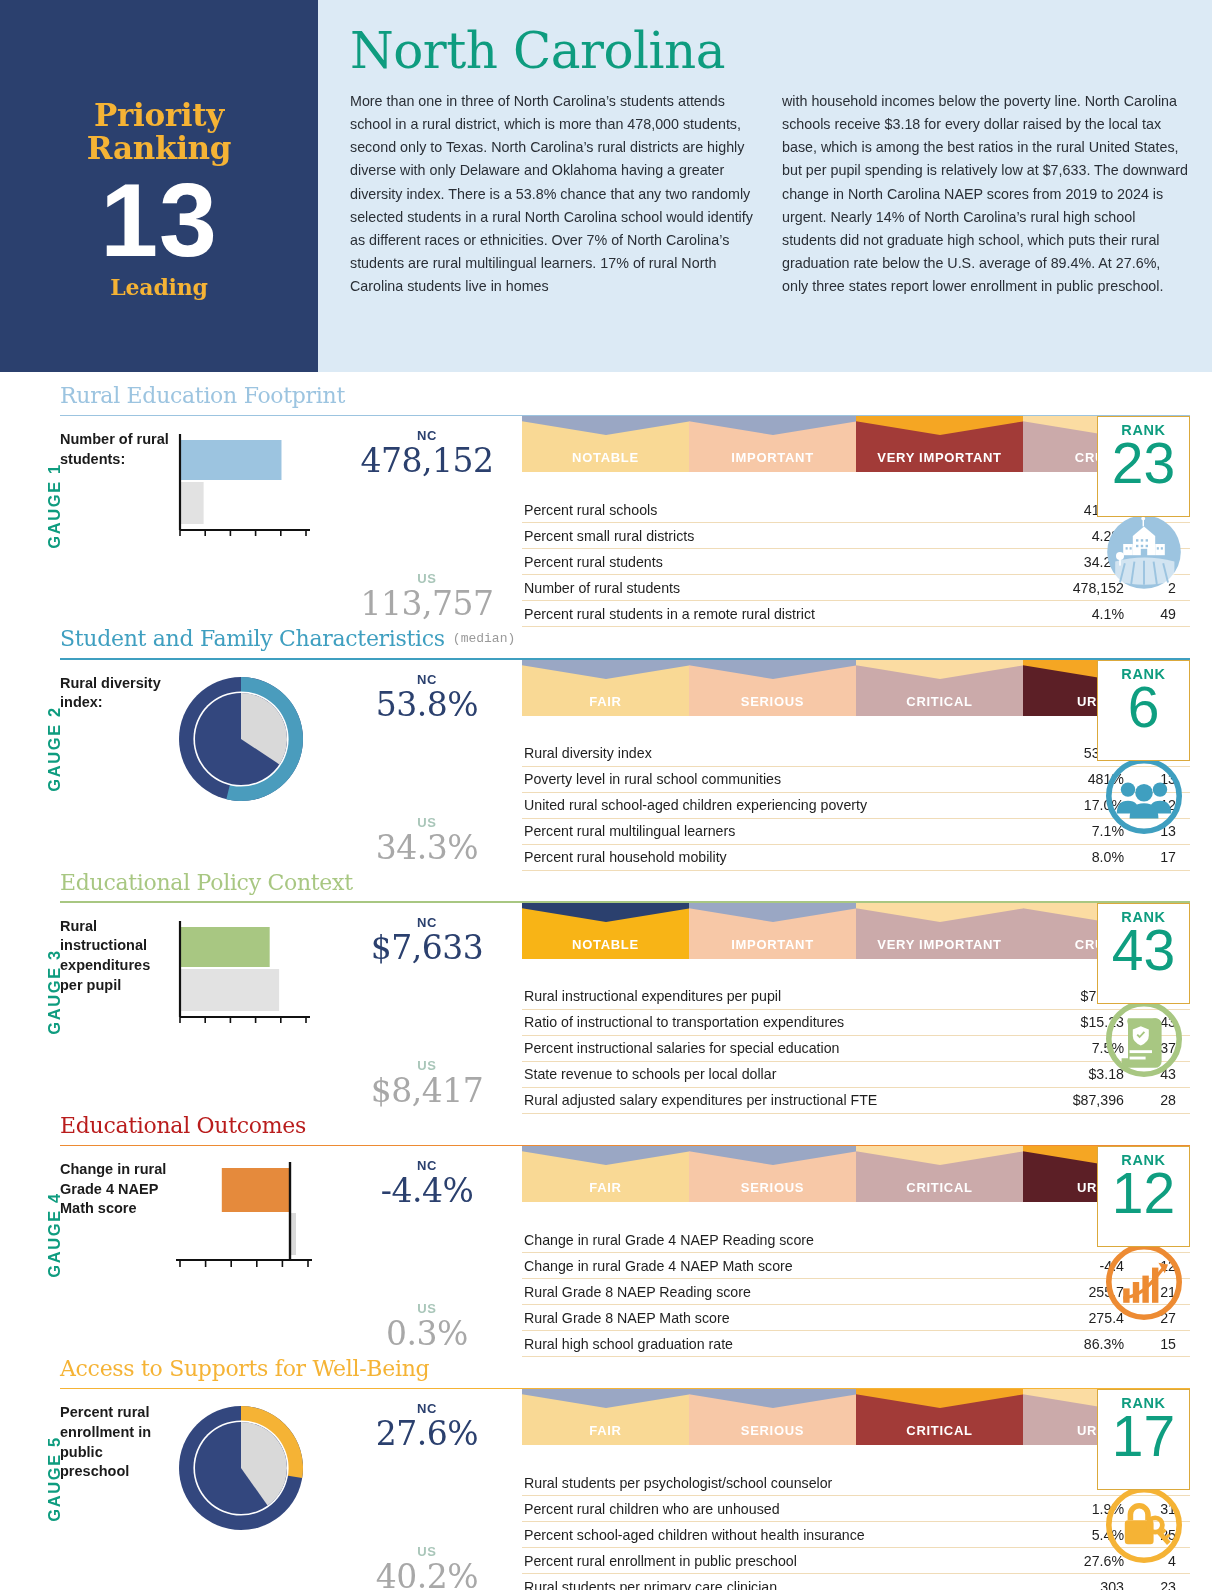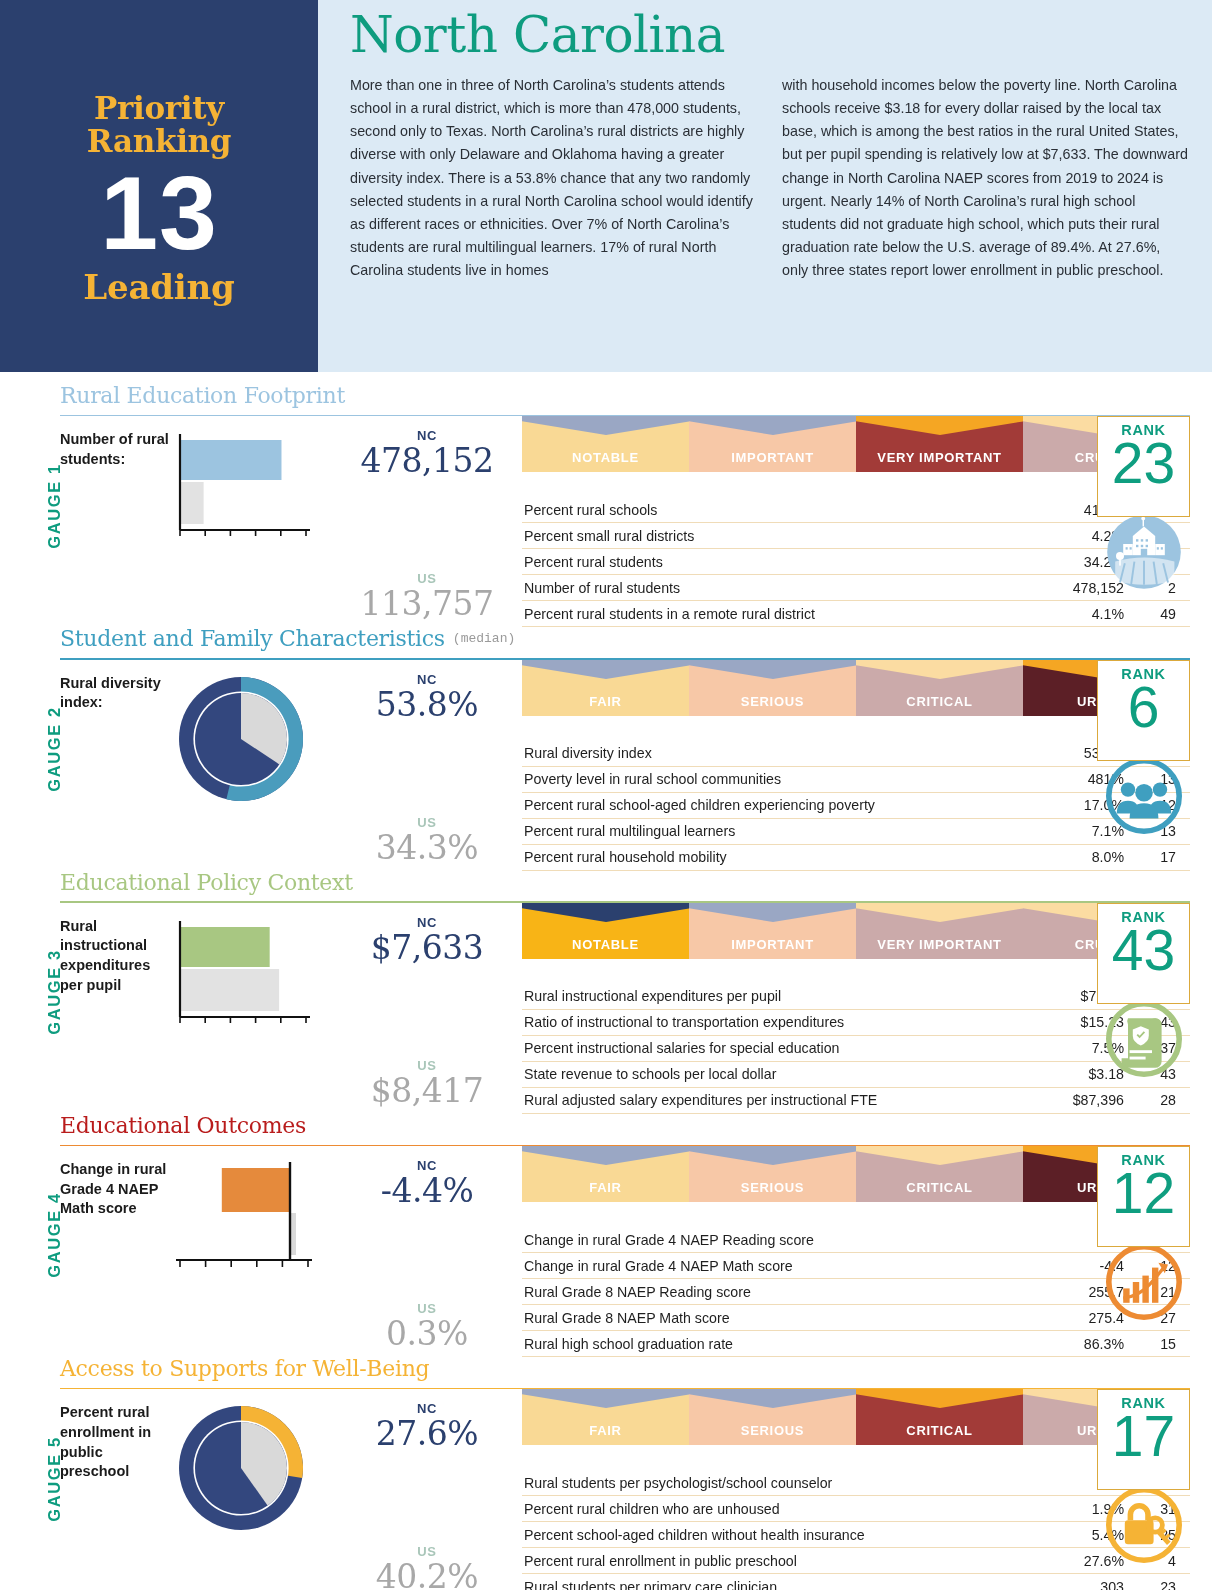--- a/index.html
+++ b/index.html
@@ -24,24 +24,24 @@
     color:#f5b335; font-size:31px; line-height:1.04; text-align:center;
     letter-spacing:-0.3px;
   }
   .pr-number {
     font-family:"Liberation Sans", sans-serif; font-weight:bold;
     font-size:104px; line-height:1.0; color:#fff; margin:4px 0 2px;
     letter-spacing:1px;
   }
   .pr-sub {
     font-family:"DejaVu Serif", serif; font-weight:bold;
-    color:#f5b335; font-size:34px; letter-spacing:-0.2px;
+    color:#f5b335; font-size:22px; letter-spacing:-0.2px;
   }
   .hdr-right {
-    flex:1; background:#dceaf5; padding:10px 24px 10px 32px;
+    flex:1; background:#dceaf5; padding:26px 24px 10px 32px;
   }
   .state-name {
     font-family:"DejaVu Serif", serif; font-weight:normal;
     color:#0e9c7f; font-size:50px; line-height:1.0;
     letter-spacing:-0.5px; margin-bottom:14px;
   }
   .blurb { display:flex; gap:26px;justify-content:flex-end; }
   .blurb p {
     flex:1; font-size:14.3px; line-height:1.62; color:#2a2f36;
     text-align:left; hyphens:none;
@@ -398,21 +398,21 @@
       <td class="lbl">Rural diversity index</td>
       <td class="num">53.8%</td>
       <td class="rk">3</td>
     </tr>
     <tr>
       <td class="lbl">Poverty level in rural school communities</td>
       <td class="num">481%</td>
       <td class="rk">13</td>
     </tr>
     <tr>
-      <td class="lbl">Percent rural school-aged children experiencing poverty</td>
+      <td class="lbl">United rural school-aged children experiencing poverty</td>
       <td class="num">17.0%</td>
       <td class="rk">12</td>
     </tr>
     <tr>
       <td class="lbl">Percent rural multilingual learners</td>
       <td class="num">7.1%</td>
       <td class="rk">13</td>
     </tr>
     <tr>
       <td class="lbl">Percent rural household mobility</td>

